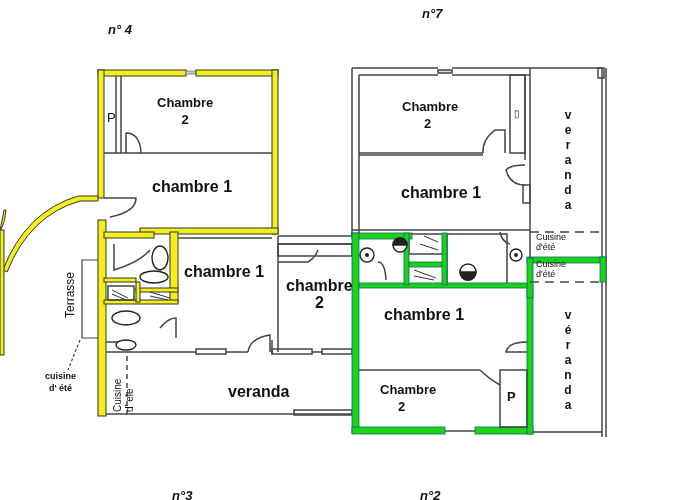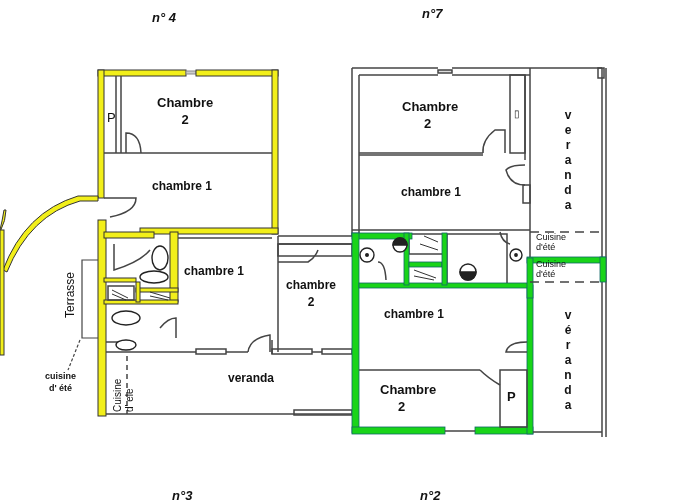--- a/index.html
+++ b/index.html
@@ -1,20 +1,20 @@
 <!DOCTYPE html>
 <html><head>
 <meta charset="utf-8">
 <style>
   html, body { margin:0; padding:0; background:#ffffff; }
   body { width:700px; height:500px; overflow:hidden; position:relative; font-family:"Liberation Sans", sans-serif; }
   svg { position:absolute; left:0; top:0; }
   .lbl { position:absolute; font-family:"Liberation Sans", sans-serif; font-weight:bold; color:#111; white-space:nowrap; }
   .unit-no { font-style:italic; font-size:13px; }
-  .room { font-size:12px; text-align:center; line-height:17px; }
+  .room { font-size:16px; text-align:center; line-height:17px; }
   .room-big { font-size:13px; }
   .small { font-size:10px; font-weight:normal; line-height:12px; }
   .vert { font-size:12px; line-height:15px; text-align:center; width:14px; }
   .rot { transform-origin:left top; }
 </style>
 </head>
 <body>
 
 <svg width="700" height="500" viewBox="0 0 700 500" xmlns="http://www.w3.org/2000/svg">
 
@@ -169,38 +169,38 @@
     <line x1="414" y1="270" x2="436" y2="278"></line>
     <line x1="414" y1="276" x2="434" y2="280"></line>
   </g>
 
   <g stroke="#444" stroke-width="1.2" fill="none">
     <polyline points="98,260 82,260 82,338 98,338"></polyline>
     <line x1="80" y1="340" x2="68" y2="370" stroke-dasharray="3,2"></line>
   </g>
 </svg>
 
-<div class="lbl unit-no" style="left:108px;top:10px;margin-left:44px;">n° 4</div>
+<div class="lbl unit-no" style="left:108px;top:22px;">n° 4</div>
 <div class="lbl unit-no" style="left:422px;top:6px;">n°7</div>
 <div class="lbl unit-no" style="left:172px;top:488px;">n°3</div>
 <div class="lbl unit-no" style="left:420px;top:488px;">n°2</div>
 
 <div class="lbl room room-big" style="left:157px;top:94px;">
   <div>Chambre</div>
   <div>2</div>
 </div>
 <div class="lbl" style="left:107px;top:110px;font-weight:normal;font-size:13px;">P</div>
 <div class="lbl room" style="left:152px;top:178px;">chambre 1</div>
 
 <div class="lbl room" style="left:184px;top:263px;">chambre 1</div>
 <div class="lbl room" style="left:286px;top:277px;">
   <div>chambre</div>
   <div>2</div>
 </div>
-<div class="lbl room" style="left:228px;top:370px;">veranda</div>
+<div class="lbl room" style="left:228px;top:383px;">veranda</div>
 <div class="lbl small rot" style="left:112px;top:412px;transform:rotate(-90deg);">
   <div>Cuisine</div>
   <div>d' ele</div>
 </div>
 
 <div class="lbl room room-big" style="left:402px;top:98px;">
   <div>Chambre</div>
   <div style="text-align:left;padding-left:22px;">2</div>
 </div>
 <div class="lbl room" style="left:401px;top:184px;">chambre 1</div>

